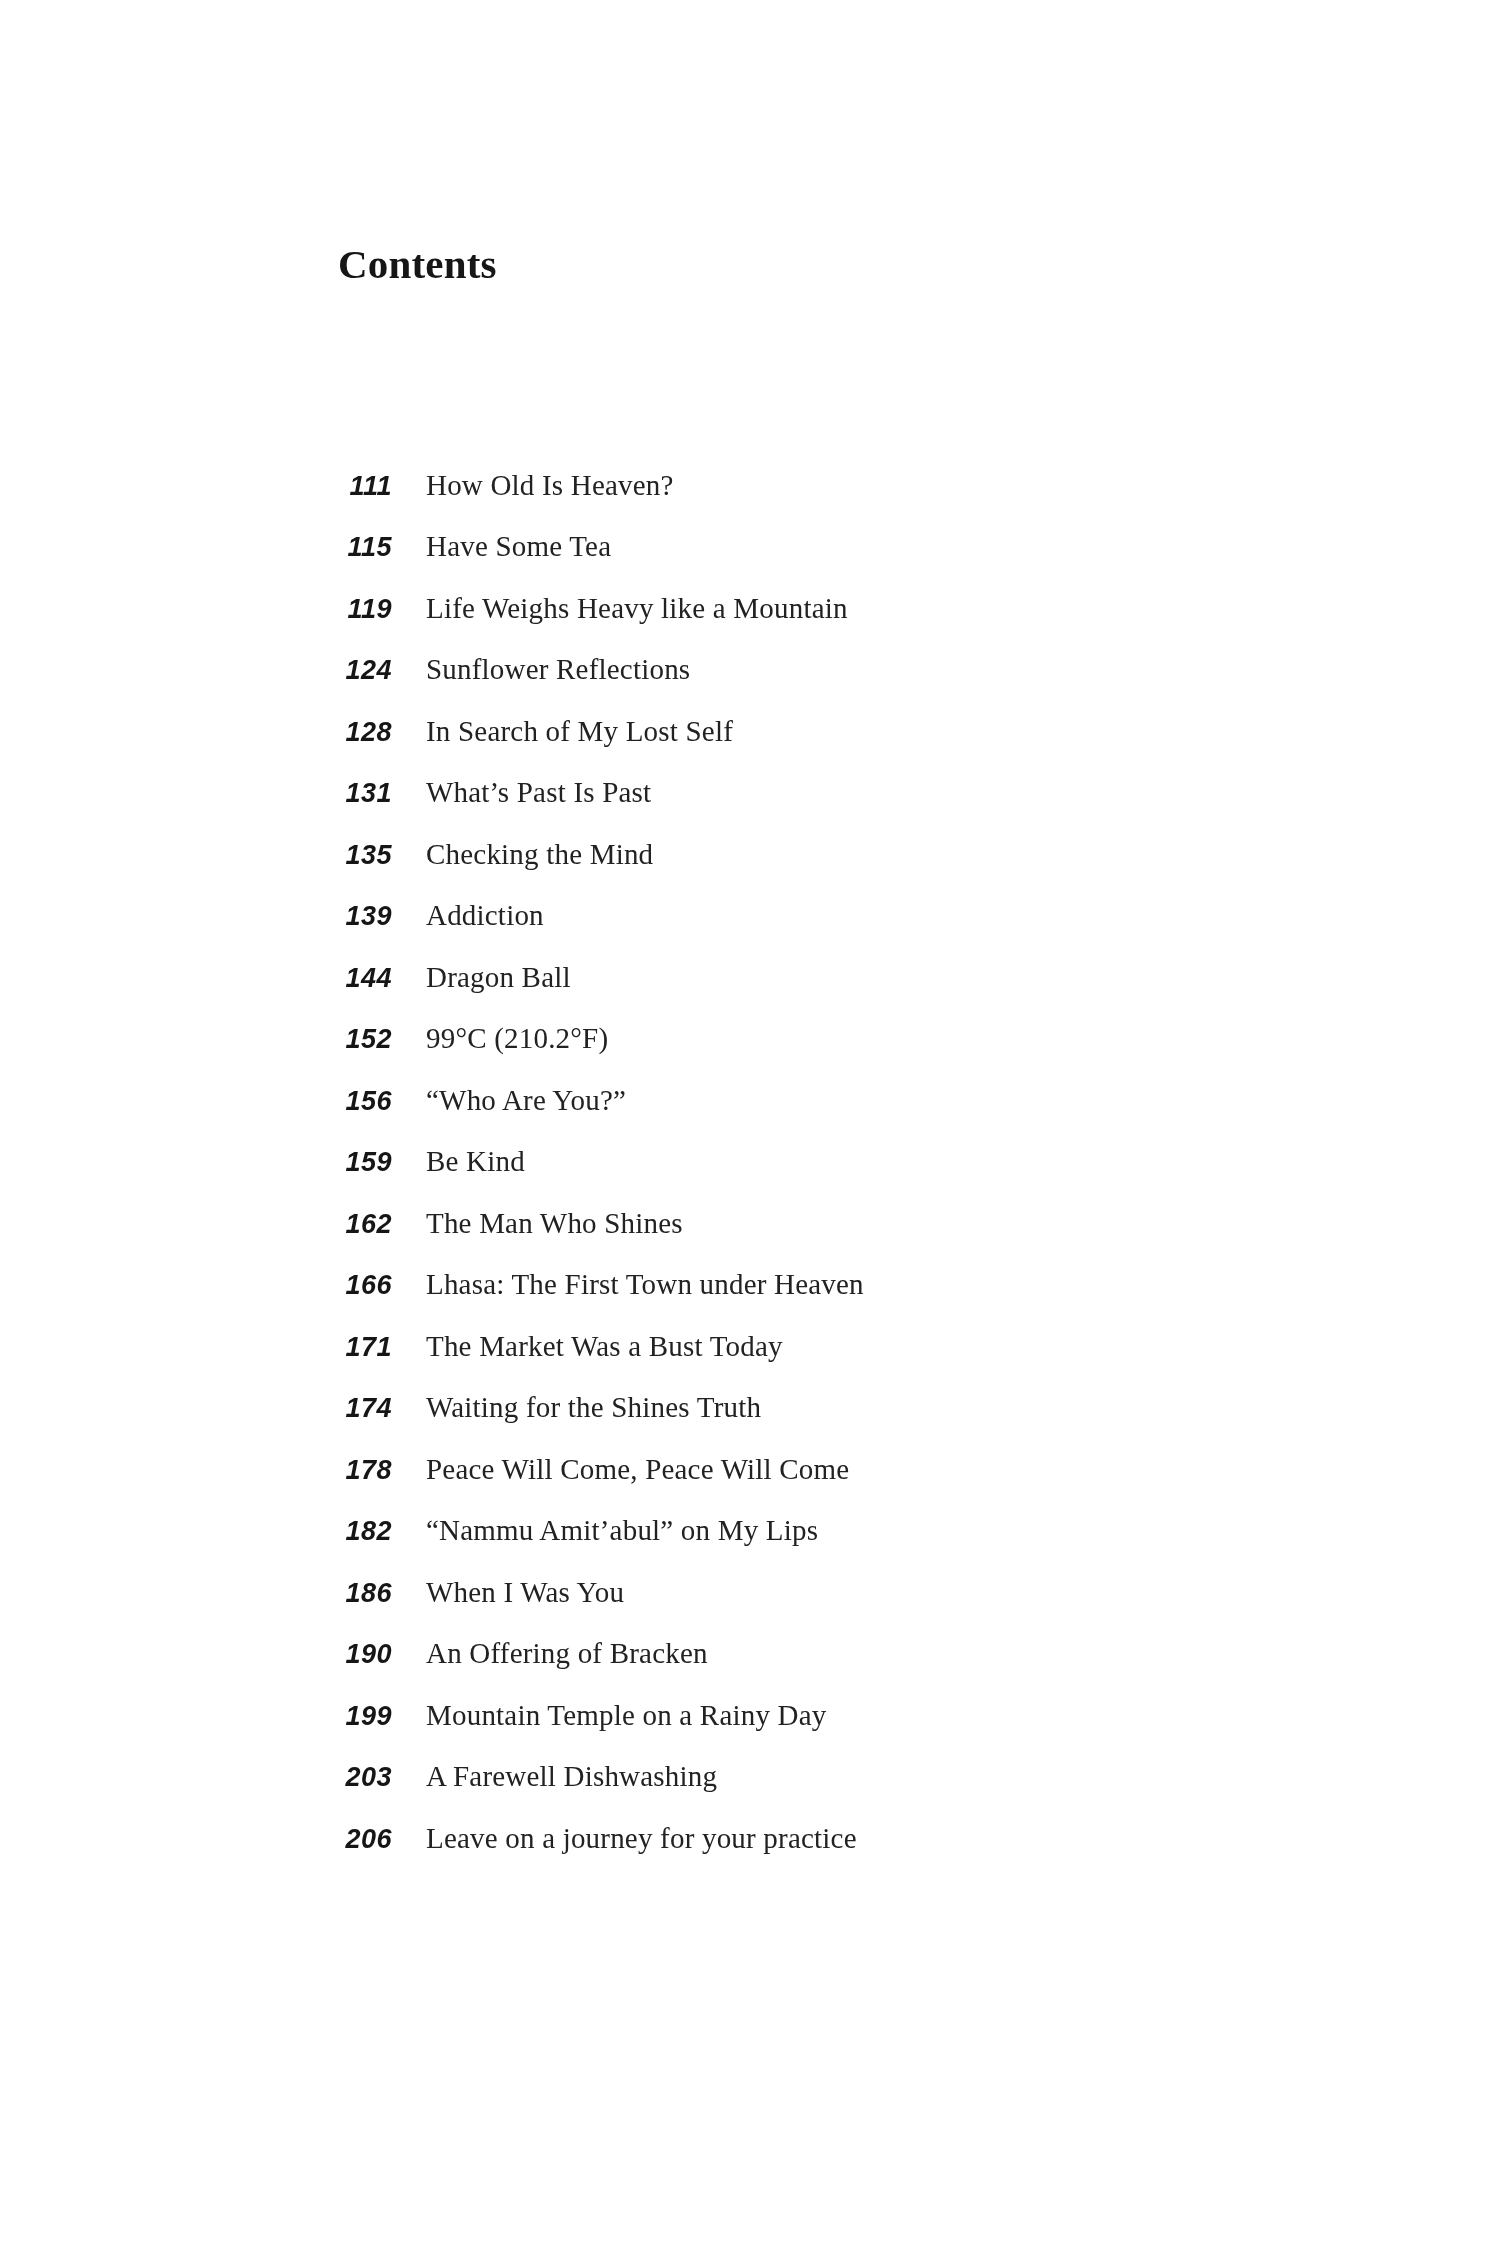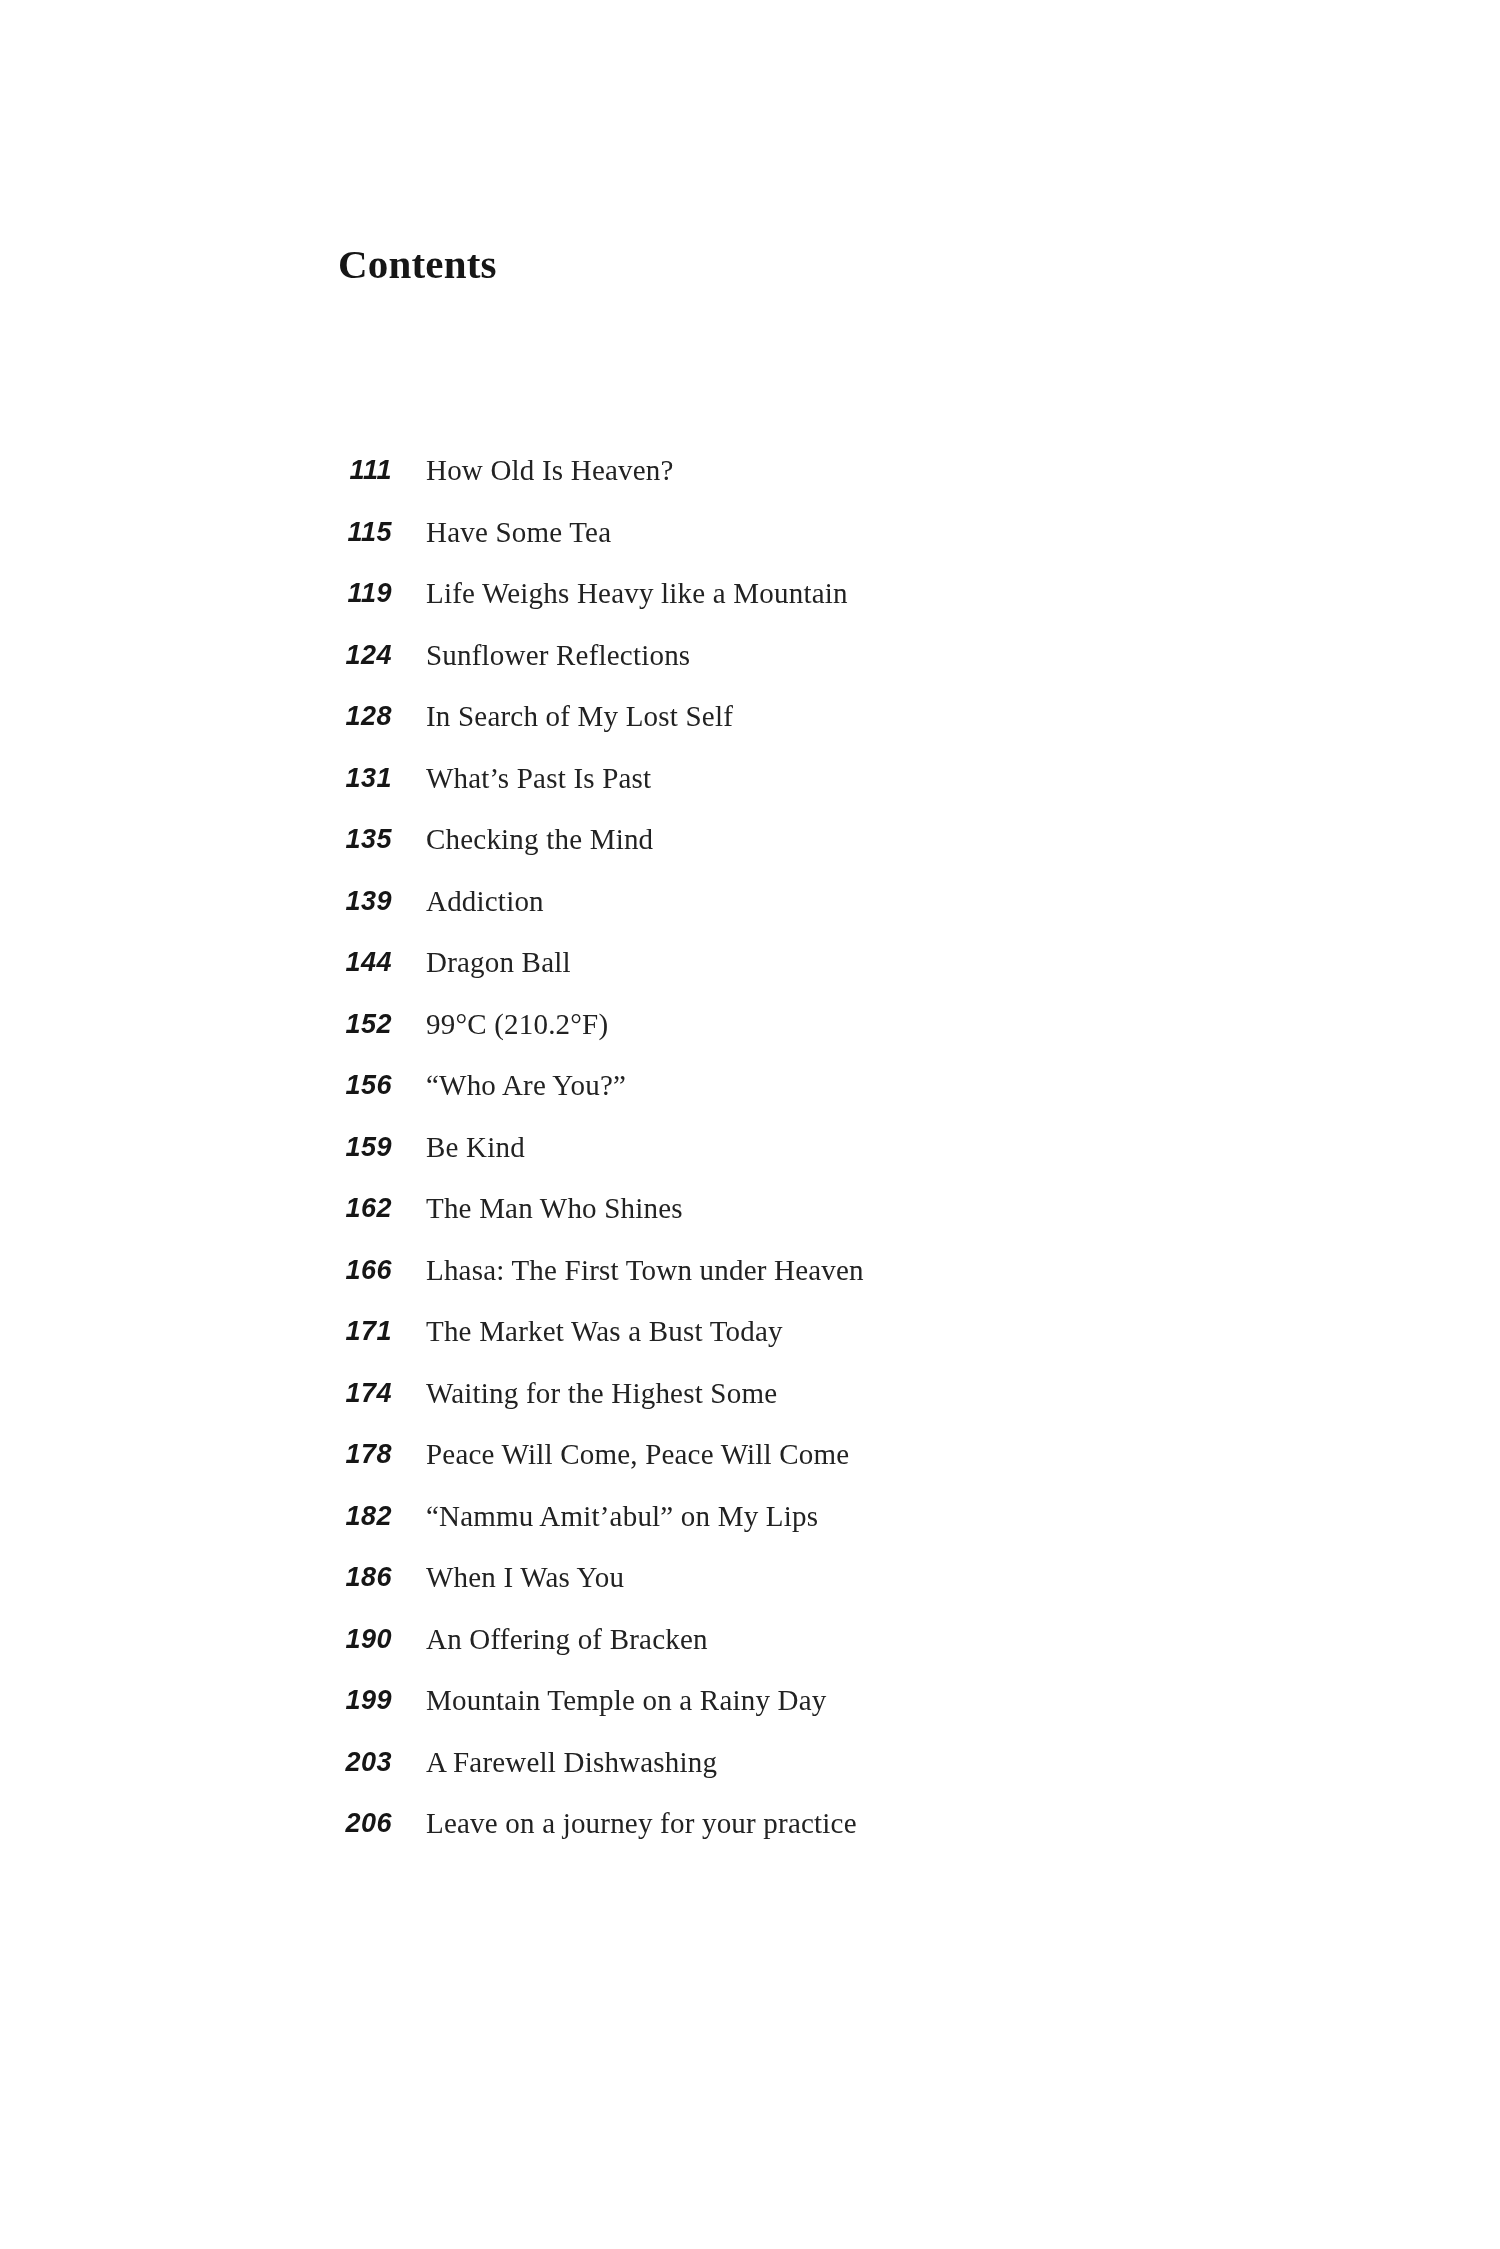--- a/index.html
+++ b/index.html
@@ -28,21 +28,21 @@
     font-family: "Liberation Serif", "DejaVu Serif", serif;
   }
   .toc-list {
     position: absolute;
     left: 338px;
     top: 440px;
     width: 900px;
   }
   .toc-row {
     display: flex;
-    align-items: center;
+    align-items: flex-end;
     height: 61.5px;
   }
   .toc-page-num {
     width: 54px;
     flex: 0 0 54px;
     text-align: right;
     font-family: "Liberation Sans", "DejaVu Sans", sans-serif;
     font-weight: 700;
     font-style: italic;
     font-size: 27px;
@@ -119,21 +119,21 @@
       <div class="toc-row">
         <span class="toc-page-num">166</span>
         <span class="toc-entry-title">Lhasa: The First Town under Heaven</span>
       </div>
       <div class="toc-row">
         <span class="toc-page-num">171</span>
         <span class="toc-entry-title">The Market Was a Bust Today</span>
       </div>
       <div class="toc-row">
         <span class="toc-page-num">174</span>
-        <span class="toc-entry-title">Waiting for the Highest Some</span>
+        <span class="toc-entry-title">Waiting for the Shines Truth</span>
       </div>
       <div class="toc-row">
         <span class="toc-page-num">178</span>
         <span class="toc-entry-title">Peace Will Come, Peace Will Come</span>
       </div>
       <div class="toc-row">
         <span class="toc-page-num">182</span>
         <span class="toc-entry-title">“Nammu Amit’abul” on My Lips</span>
       </div>
       <div class="toc-row">

